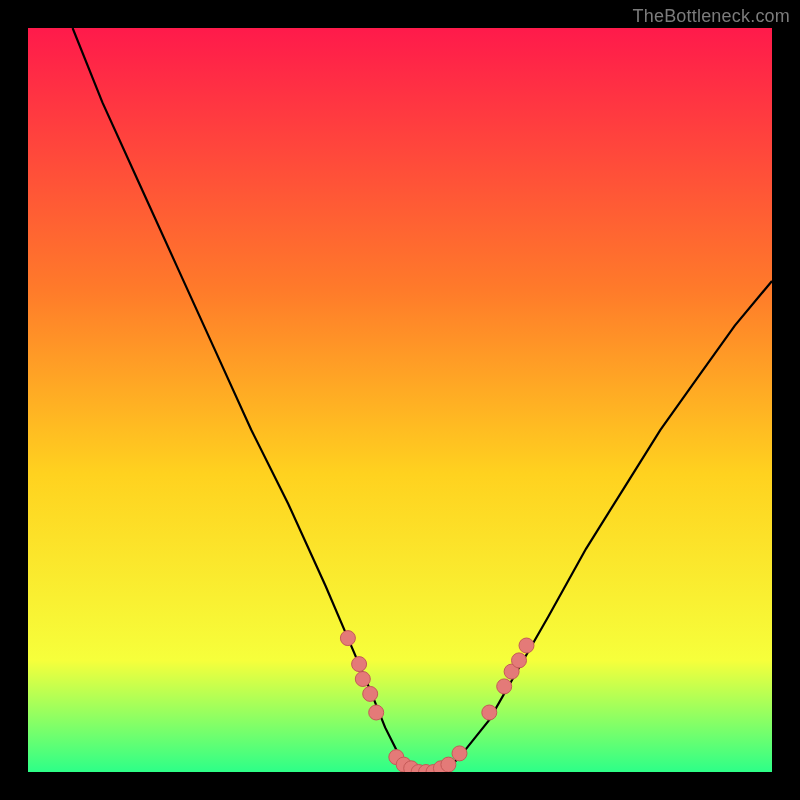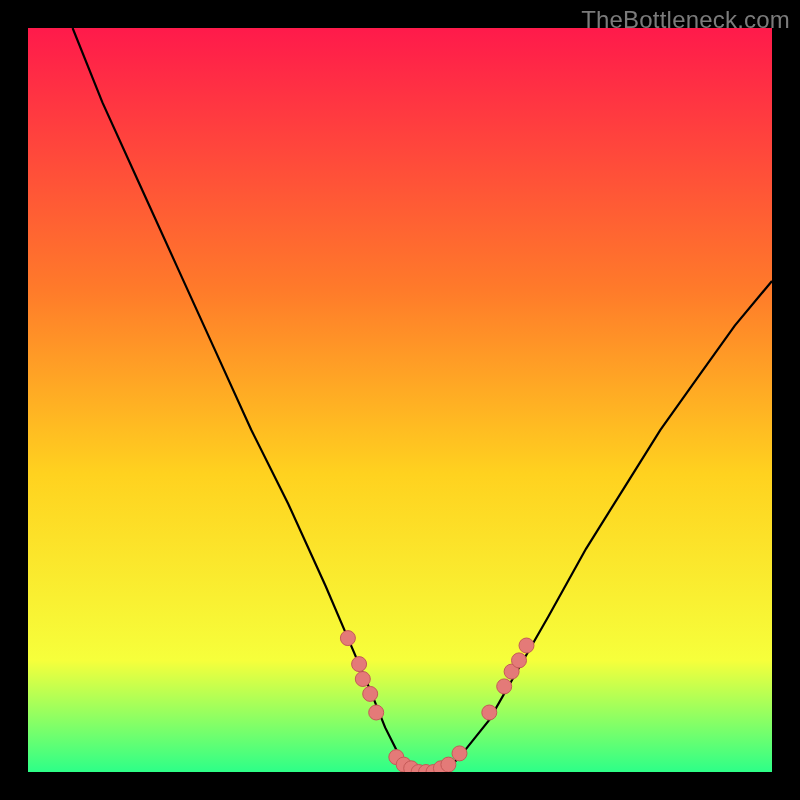--- a/index.html
+++ b/index.html
@@ -24,21 +24,21 @@
     left: 0;
     top: 0;
     width: 744px;
     height: 744px;
   }
   .watermark {
     position: absolute;
     top: 6px;
     right: 10px;
     color: #7b7b7b;
-    font-size: 24px;
+    font-size: 18px;
     font-weight: 500;
     letter-spacing: 0.2px;
     user-select: none;
   }
 </style>
 </head>
 <body>
 
 <div class="frame">
   <svg class="plot" viewBox="0 0 744 744" preserveAspectRatio="none">

